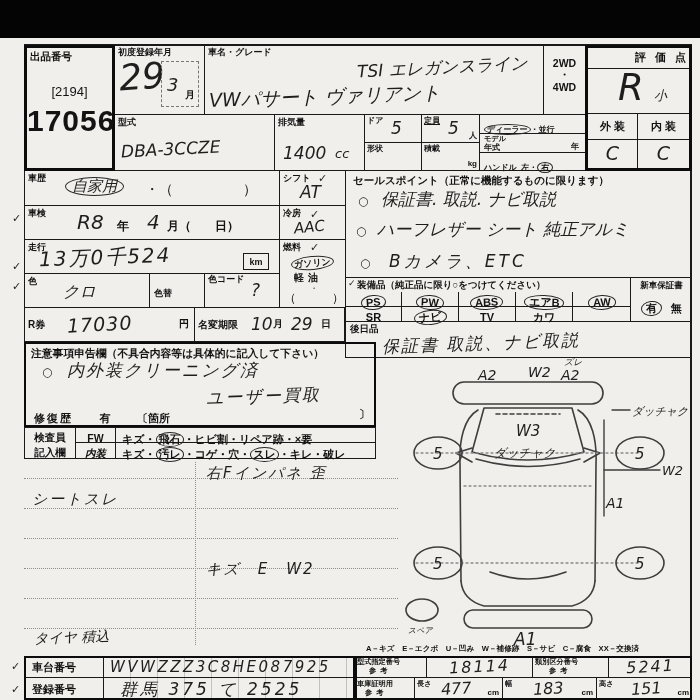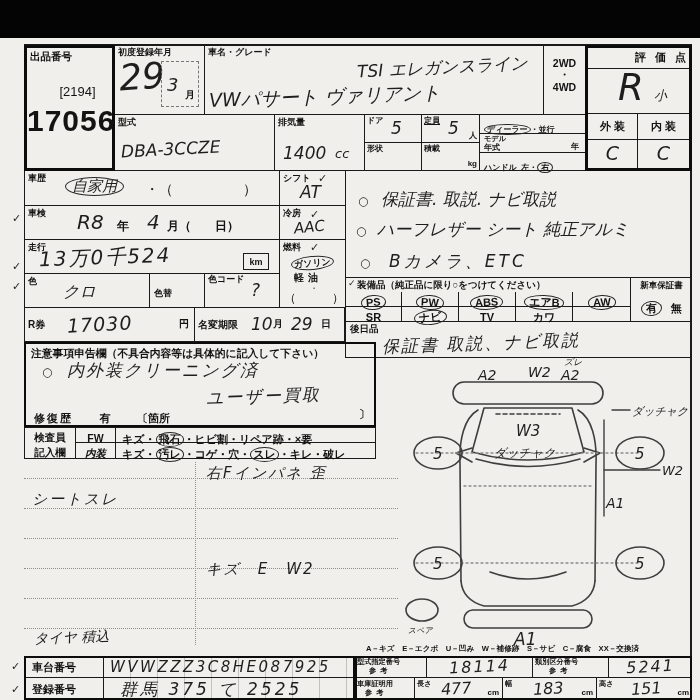--- a/index.html
+++ b/index.html
@@ -24,21 +24,21 @@
 
 <div id="page">
 
   <div class="c" style="left:0;top:0;width:700px;height:38px;background:#040404;"></div>
 
   <div class="c" style="left:24px;top:44px;width:668px;height:2px;background:#1a1a1a;"></div>
   <div class="c" style="left:690px;top:45px;width:2px;height:613px;background:#1a1a1a;"></div>
 
   <div class="c" style="left:24px;top:45px;width:91px;height:126px;border:3px solid #0c0c0c;">
     <div class="lbl" style="position:absolute;left:3px;top:2px;font-size:10.5px;">出品番号</div>
-    <div class="prt" style="position:absolute;left:0;top:36px;width:100%;text-align:center;font-size:13px;padding-left:8px;">[2194]</div>
+    <div class="prt" style="position:absolute;left:0;top:36px;width:100%;text-align:center;font-size:13px;">[2194]</div>
     <div class="prt" style="position:absolute;left:0;top:56px;width:100%;text-align:center;font-size:30px;font-weight:bold;letter-spacing:1px;">17056</div>
   </div>
 
   <div class="c bR bB" style="left:115px;top:45px;width:90px;height:70px;">
     <div class="lbl l9" style="position:absolute;left:3px;top:2px;">初度登録年月</div>
     <div class="hw" style="position:absolute;left:4px;top:14px;font-size:36px;transform:rotate(-4deg);">29</div>
     <div class="c" style="left:46px;top:16px;width:38px;height:46px;border:1.3px dashed #777;">
       <span class="hw" style="position:absolute;left:5px;top:14px;font-size:18px;">3</span>
       <span class="prt" style="position:absolute;right:3px;bottom:4px;font-size:10px;font-weight:bold;">月</span>
     </div>
@@ -174,20 +174,21 @@
     <span class="chk" style="left:30px;top:1px;">✓</span>
     <div style="position:absolute;left:0;top:12px;width:100%;text-align:center;">
       <span class="lbl l9 circ" style="padding:1px 2px;transform:rotate(-5deg);">ガソリン</span>
     </div>
     <div class="lbl" style="position:absolute;left:14px;top:32px;letter-spacing:4px;">軽油</div>
     <div class="prt l8" style="position:absolute;left:30px;top:43px;">・</div>
     <div class="prt" style="position:absolute;left:4px;top:50px;font-size:12px;">（　　　）</div>
   </div>
 
   <div class="c bL bB" style="left:345px;top:171px;width:347px;height:107px;">
+    <div class="lbl" style="position:absolute;left:7px;top:3px;font-size:10.5px;">セールスポイント（正常に機能するものに限ります）</div>
     <div style="position:absolute;left:12px;top:20px;white-space:nowrap;">
       <span class="hw" style="font-size:12px;">○</span>
       <span class="hw" style="font-size:17px;margin-left:8px;">保証書. 取説. ナビ取説</span>
     </div>
     <div style="position:absolute;left:10px;top:50px;white-space:nowrap;">
       <span class="hw" style="font-size:12px;">○</span>
       <span class="hw" style="font-size:17px;margin-left:6px;">ハーフレザー シート 純正アルミ</span>
     </div>
     <div style="position:absolute;left:14px;top:82px;white-space:nowrap;">
       <span class="hw" style="font-size:12px;">○</span>

